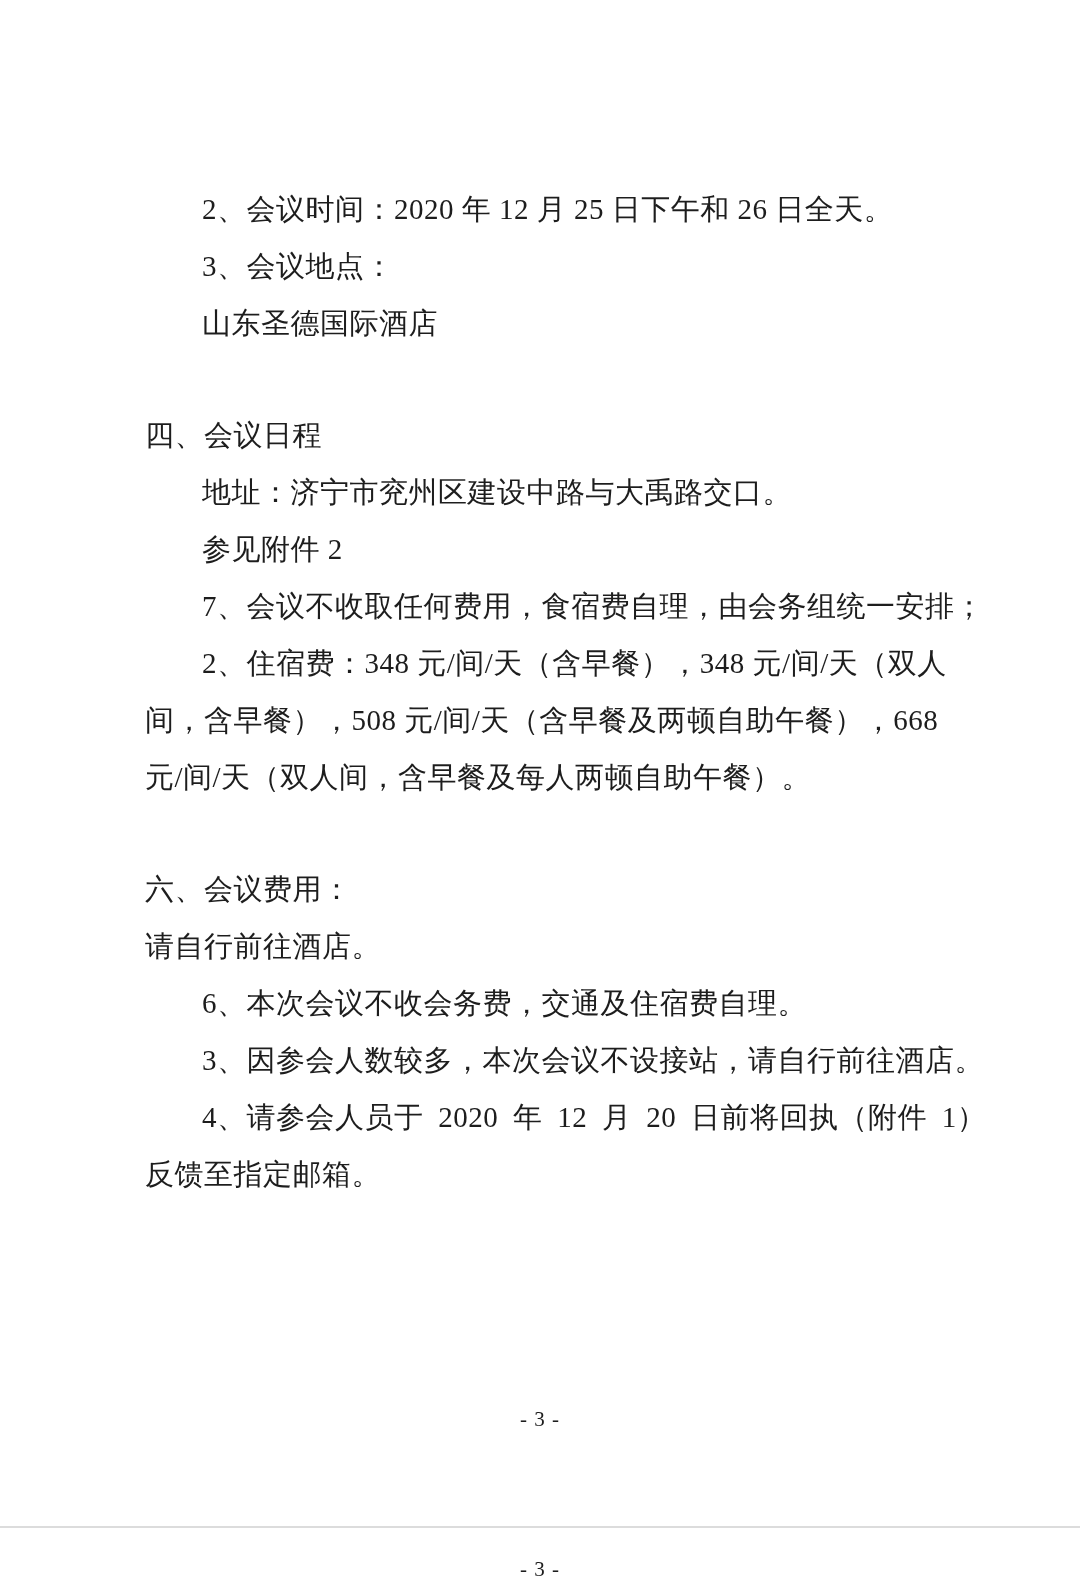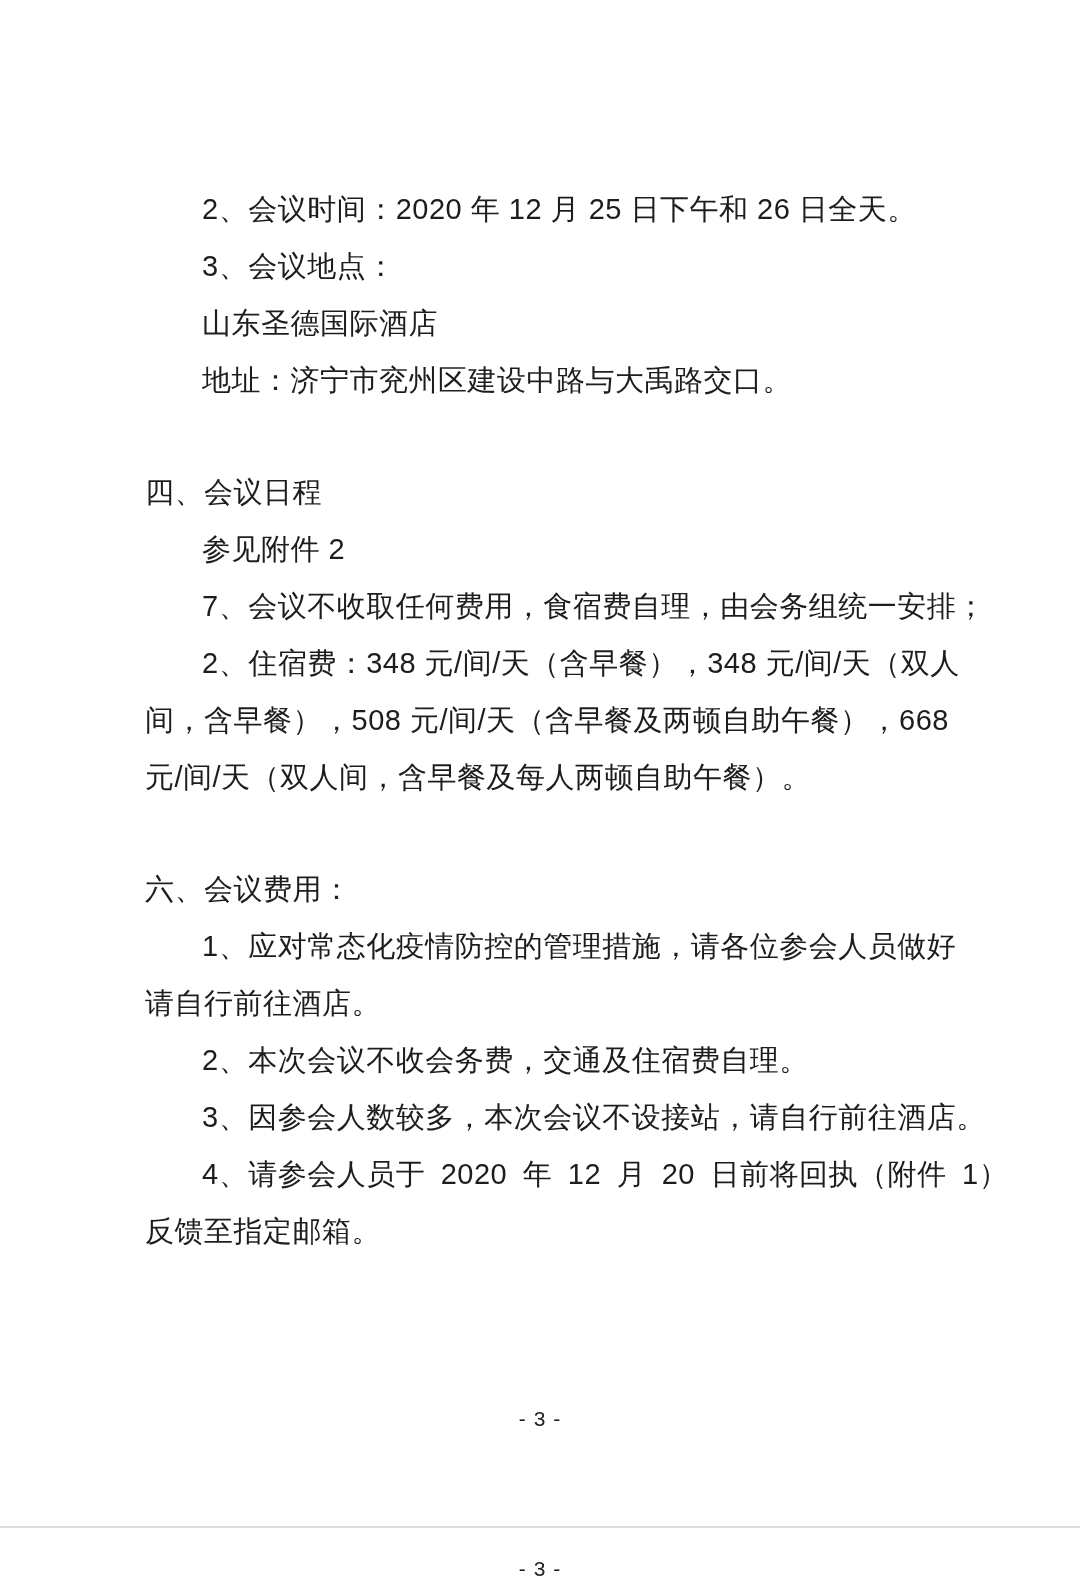--- a/index.html
+++ b/index.html
@@ -6,21 +6,21 @@
     margin: 0;
     padding: 0;
     background: #ffffff;
   }
   .page {
     position: relative;
     width: 1080px;
     height: 1585px;
     background: #ffffff;
     overflow: hidden;
-    font-family: Liberation Sans, sans-serif;
+    font-family: Liberation Serif, serif;
     color: #1d1d1d;
   }
   .content {
     position: absolute;
     left: 145px;
     top: 181px;
     width: 802px;
   }
   .doc-line {
     font-size: 29px;
@@ -66,31 +66,30 @@
 </head>
 <body>
 
 <div class="page">
 
   <div class="content">
 
   <div class="doc-line indent">2、会议时间：2020 年 12 月 25 日下午和 26 日全天。</div>
       <div class="doc-line indent">3、会议地点：</div>
       <div class="doc-line indent">山东圣德国际酒店</div>
+      <div class="doc-line gap-before">四、会议日程</div>
       <div class="doc-line indent">地址：济宁市兖州区建设中路与大禹路交口。</div>
-      <div class="doc-line gap-before">四、会议日程</div>
       <div class="doc-line indent">参见附件 2</div>
       <div class="doc-line indent">7、会议不收取任何费用，食宿费自理，由会务组统一安排；</div>
       <div class="doc-line indent">2、住宿费：348 元/间/天（含早餐），348 元/间/天（双人</div>
       <div class="doc-line">间，含早餐），508 元/间/天（含早餐及两顿自助午餐），668</div>
       <div class="doc-line">元/间/天（双人间，含早餐及每人两顿自助午餐）。</div>
       <div class="doc-line gap-before">六、会议费用：</div>
-      <div class="doc-line indent">1、应对常态化疫情防控的管理措施，请各位参会人员做好</div>
       <div class="doc-line">请自行前往酒店。</div>
-      <div class="doc-line indent">2、本次会议不收会务费，交通及住宿费自理。</div>
+      <div class="doc-line indent">6、本次会议不收会务费，交通及住宿费自理。</div>
       <div class="doc-line indent">3、因参会人数较多，本次会议不设接站，请自行前往酒店。</div>
       <div class="doc-line indent wide">4、请参会人员于 2020 年 12 月 20 日前将回执（附件 1）</div>
       <div class="doc-line">反馈至指定邮箱。</div>
     </div>
 
   <div class="footer-page-number footer-inside">- 3 -</div>
 
   <div class="page-divider"></div>
 
   <div class="footer-page-number footer-below">- 3 -</div>

